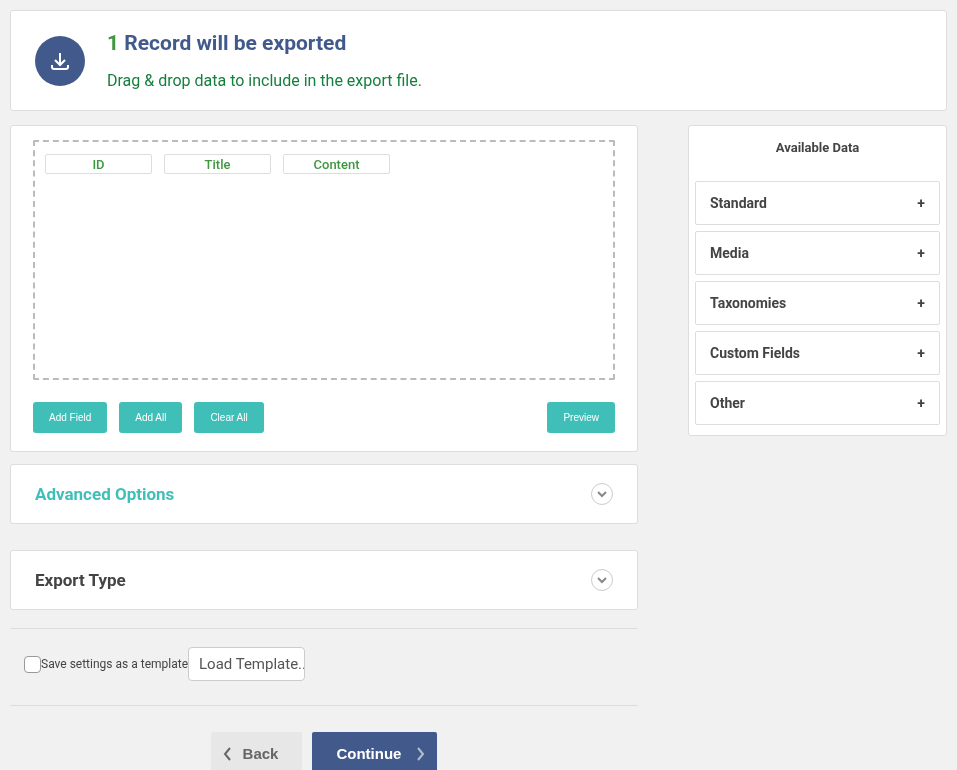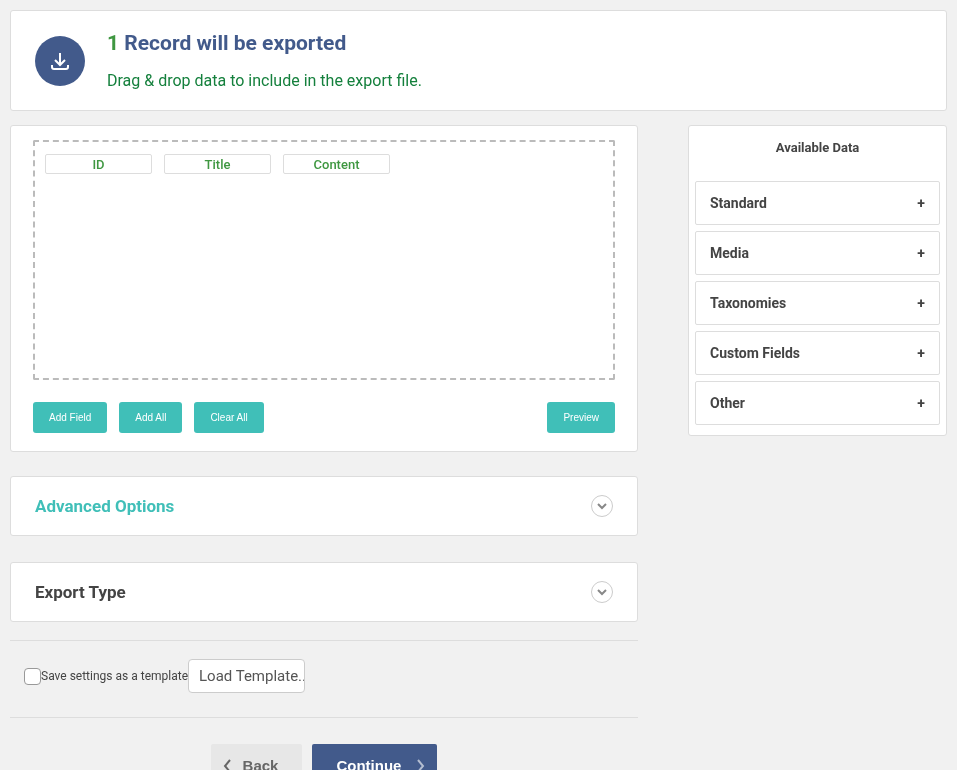--- a/index.html
+++ b/index.html
@@ -99,21 +99,21 @@
     padding: 10px 16px;
     font-size: 10px;
     font-weight: 500;
     border-radius: 3px;
     cursor: pointer;
   }
   .accordion {
     background: #fff;
     border: 1px solid #ddd;
     border-radius: 3px;
-    margin-top: 24px;
+    margin-top: 12px;
     padding: 18px 24px;
     display: flex;
     align-items: center;
     justify-content: space-between;
     cursor: pointer;
   }
   .accordion .title-adv {
     color: #40bfb8;
     font-size: 17px;
     font-weight: 700;

